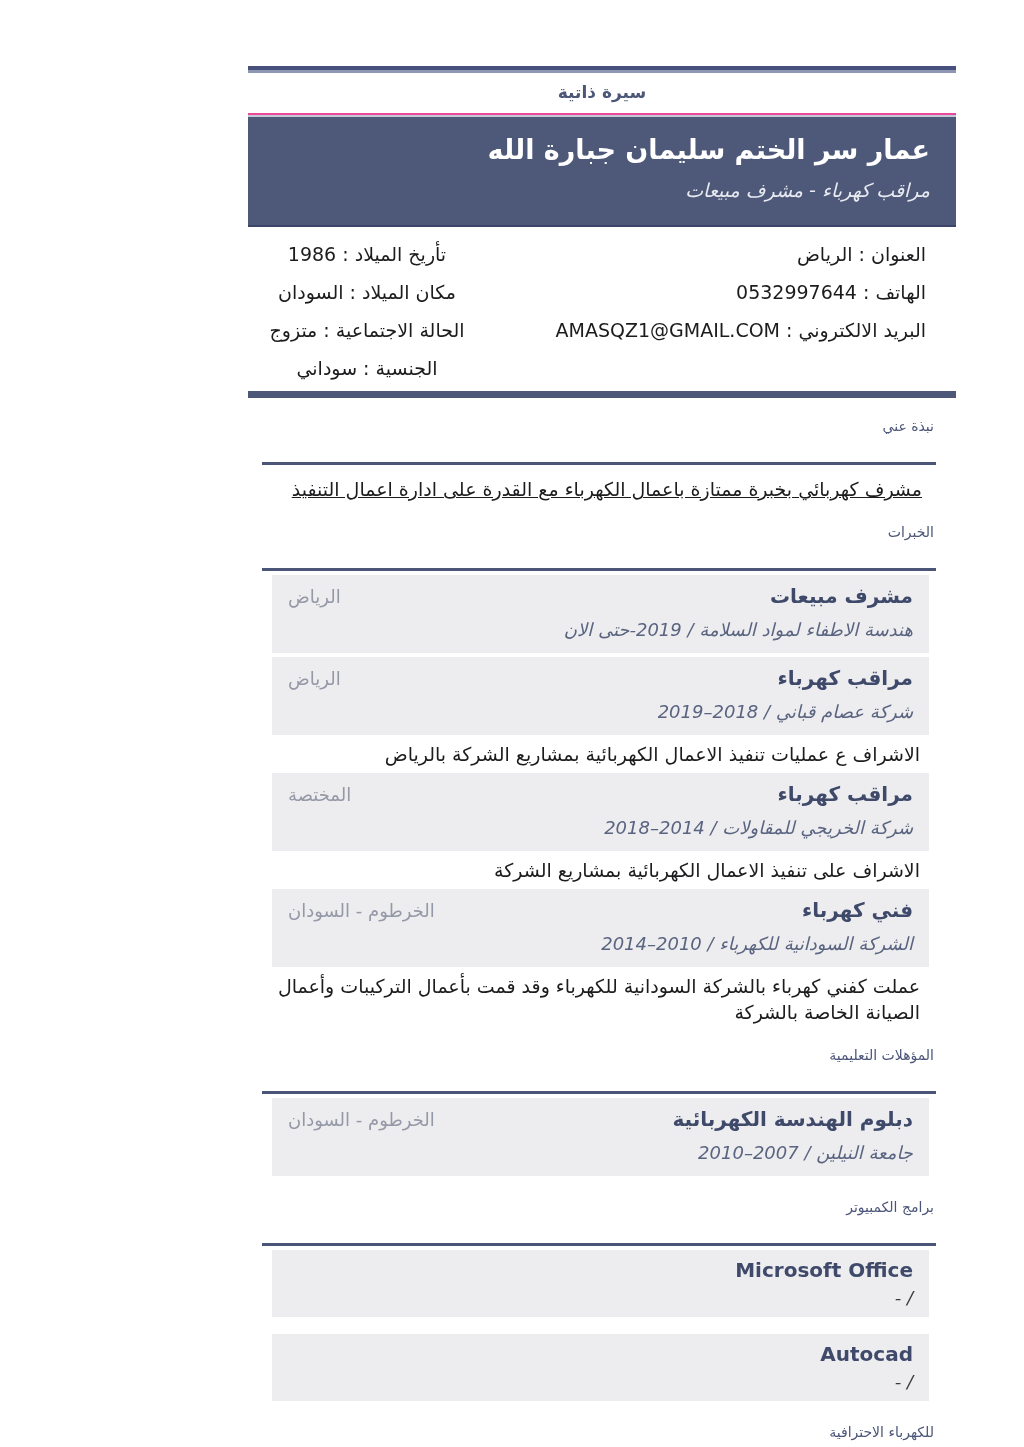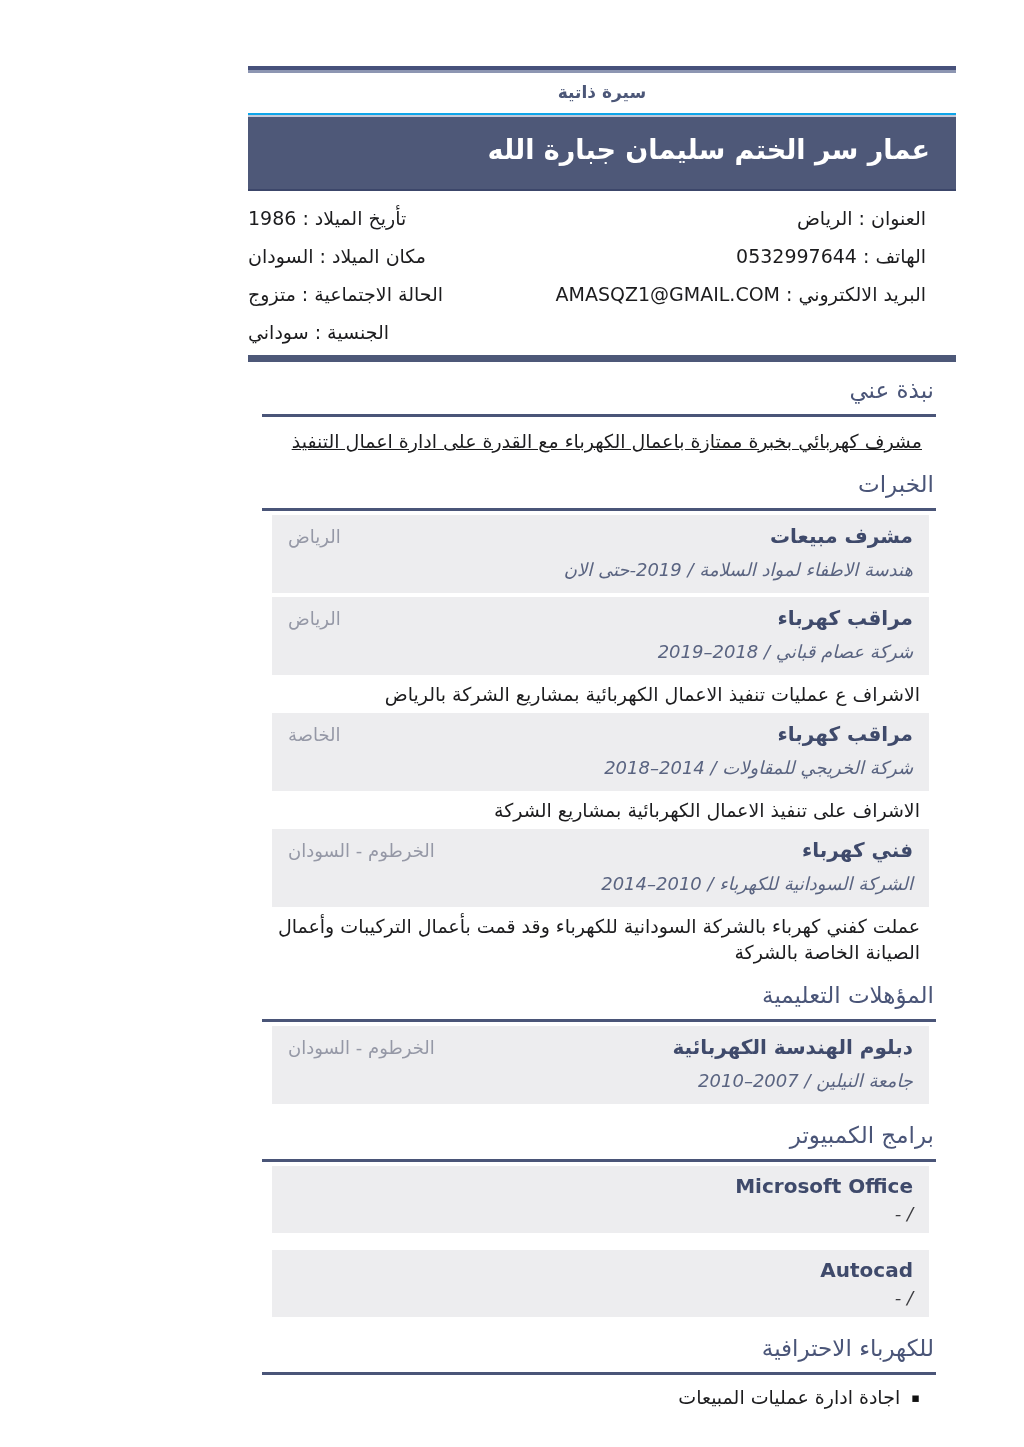--- a/index.html
+++ b/index.html
@@ -24,21 +24,21 @@
     color: #4c5778;
     font-weight: bold;
     font-size: 17px;
     padding: 9px 68px 11px 60px;
     letter-spacing: 0.5px;
   }
   
   .header-box {
     margin: 0 68px 0 60px;
     background: #4e5878;
-    border-top: 2px solid #0ea5e9;
+    border-top: 2px solid #ec4899;
     border-bottom: 2px solid #3c466a;
     box-shadow: inset 0 2px 0 #c2c8d8;
     padding: 18px 26px 22px 26px;
   }
   .header-name {
     color: #ffffff;
     font-size: 27px;
     font-weight: bold;
     line-height: 34px;
   }
@@ -52,36 +52,36 @@
   
   .contact {
     display: flex;
     margin: 0 68px 0 60px;
     padding: 8px 0 2px 0;
     font-size: 19px;
   }
   .contact-col { width: 50%; }
   .contact-col.right { padding-left: 0; }
   .contact-col.right .contact-row { padding-left: 0; padding-right: 0; margin-left: 30px; text-align: right; margin-right: 30px; }
-  .contact-col.left .contact-row { margin-right: 116px; text-align: left; }
+  .contact-col.left .contact-row { margin-right: 116px; text-align: center; }
   .contact-row { line-height: 38px; white-space: nowrap; }
   .divider {
     height: 7px;
     margin: 2px 68px 0 60px;
     background: #4d5878;
   }
   
   .sections { margin: 0 88px 0 74px; }
   h2.sec-title {
     margin: 0;
-    font-size: 23px;
+    font-size: 14px;
     font-weight: normal;
     color: #4a5578;
     text-align: right;
-    padding: 15px 2px 11px 0;
+    padding: 15px 2px 23px 0;
     line-height: 26px;
   }
   .sec-rule { border-top: 3px solid #4a5578; height: 0; }
   .about-text {
     font-size: 19px;
     line-height: 26px;
     color: #1c1c1e;
     text-align: right;
     padding: 11px 14px 2px 0;
     text-decoration: underline;
@@ -145,20 +145,21 @@
 <body>
 
 <div class="page">
 
   <div class="topline"></div>
 
   <div class="doc-label">سيرة ذاتية</div>
 
   <div class="header-box">
     <div class="header-name">عمار سر الختم سليمان جبارة الله</div>
+    <div class="header-title">مراقب كهرباء - مشرف مبيعات</div>
   </div>
 
   <div class="contact">
     <div class="contact-col right">
       <div class="contact-row">العنوان : الرياض</div>
       <div class="contact-row">الهاتف : 0532997644</div>
       <div class="contact-row">البريد الالكتروني : AMASQZ1@GMAIL.COM</div>
     </div>
     <div class="contact-col left">
       <div class="contact-row">تأريخ الميلاد : 1986</div>
@@ -192,21 +193,21 @@
         <span class="xp-title">مراقب كهرباء</span>
         <span class="xp-loc">الرياض</span>
       </div>
       <div class="xp-org">شركة عصام قباني / 2018–2019</div>
     </div>
     <div class="xp-desc">الاشراف ع عمليات تنفيذ الاعمال الكهربائية بمشاريع الشركة بالرياض</div>
 
     <div class="xp-box">
       <div class="xp-head">
         <span class="xp-title">مراقب كهرباء</span>
-        <span class="xp-loc">الخاصة</span>
+        <span class="xp-loc">المختصة</span>
       </div>
       <div class="xp-org">شركة الخريجي للمقاولات / 2014–2018</div>
     </div>
     <div class="xp-desc">الاشراف على تنفيذ الاعمال الكهربائية بمشاريع الشركة</div>
 
     <div class="xp-box">
       <div class="xp-head">
         <span class="xp-title">فني كهرباء</span>
         <span class="xp-loc">الخرطوم - السودان</span>
       </div>

